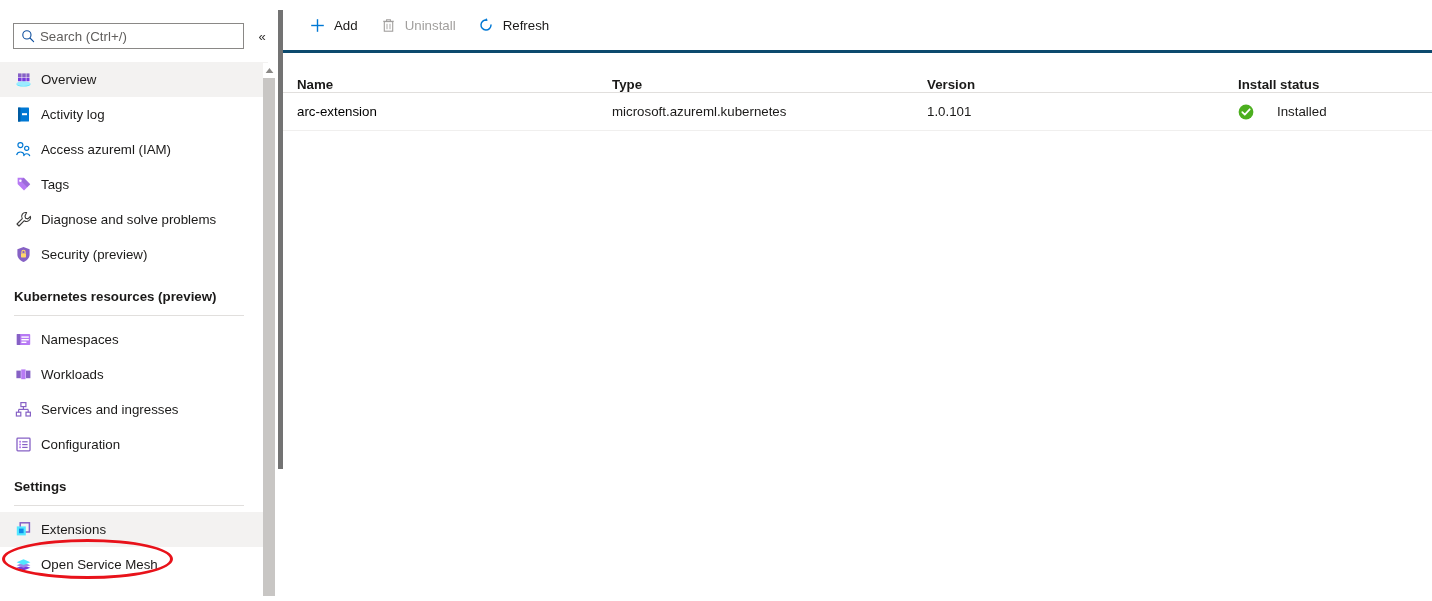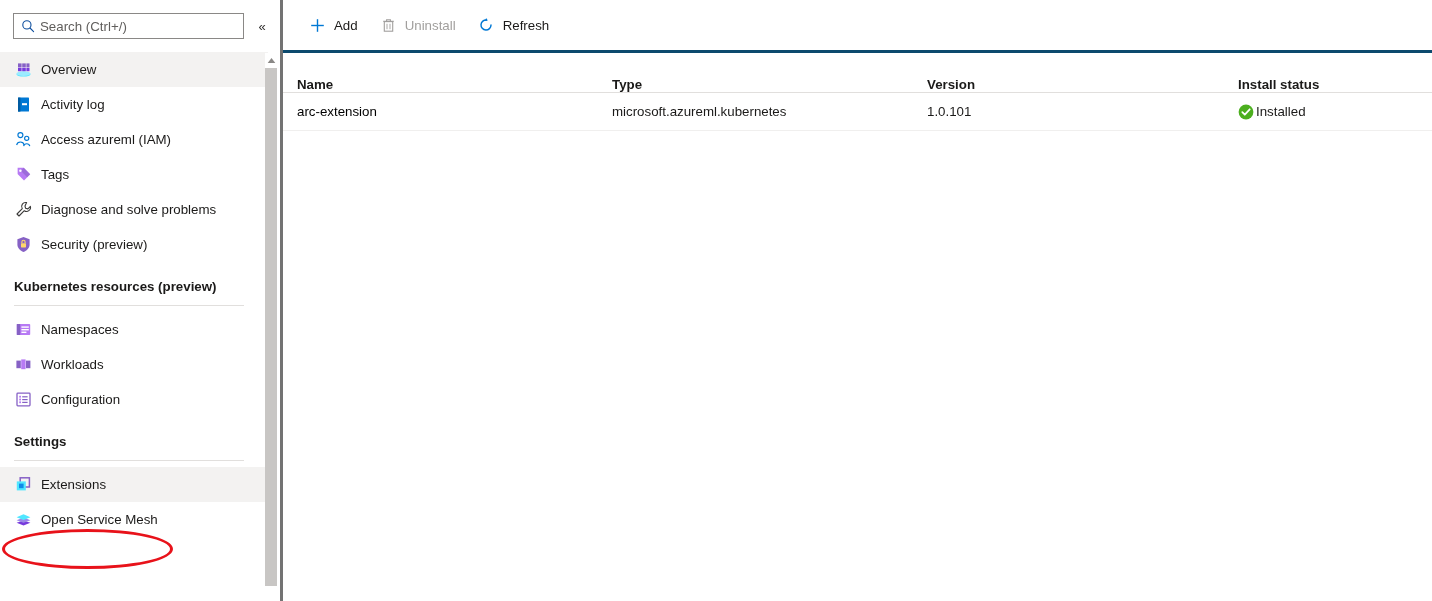--- a/index.html
+++ b/index.html
@@ -19,24 +19,25 @@
     width: 1432px;
     height: 601px;
     display: flex;
     background: #ffffff;
   }
 
   
   .sidebar {
     position: relative;
     width: 283px;
-    height: 601px;
+    height: 459px;
     background: #ffffff;
-    border-right: 3px solid #737373;
+    border-right: 5px solid #737373;
     flex: 0 0 283px;
+    margin-top: 10px;
   }
 
   .search-row {
     display: flex;
     align-items: center;
     height: 52px;
     padding: 0 0 0 13px;
   }
 
   .search-box {
@@ -237,21 +238,21 @@
   .c-version { width: 311px; flex: 0 0 311px; }
   .c-status  { width: 200px; flex: 0 0 200px; }
 
   .link {
     color: #000000;
     text-decoration: none;
     cursor: pointer;
     font-size: 13.3px;
   }
 
-  .status-cell { display: flex; align-items: center; gap: 2px; }
+  .status-cell { display: flex; align-items: center; gap: 23px; }
 </style>
 </head>
 <body>
 
 <div id="app">
 
   <div class="sidebar">
 
     <div class="search-row">
       <div class="search-box">
@@ -361,20 +362,34 @@
           <span class="nav-icon">
             <svg width="19" height="19" viewBox="0 0 19 19">
               <rect x="2.4" y="5.6" width="4.4" height="7.6" fill="#8661c5"></rect>
               <rect x="7.2" y="4.4" width="4.4" height="9.8" fill="#b77af4"></rect>
               <rect x="12" y="5.6" width="4.4" height="7.6" fill="#8661c5"></rect>
             </svg>
           </span>
           <span class="nav-label">Workloads</span>
         </div>
 
+        <div class="nav-item">
+          <span class="nav-icon">
+            <svg width="19" height="19" viewBox="0 0 19 19">
+              <rect x="6.9" y="2.6" width="5" height="4" fill="none" stroke="#8661c5" stroke-width="1.2"></rect>
+              <rect x="2.4" y="12.2" width="4.4" height="3.8" fill="none" stroke="#8661c5" stroke-width="1.2"></rect>
+              <rect x="12" y="12.2" width="4.4" height="3.8" fill="none" stroke="#8661c5" stroke-width="1.2"></rect>
+              <line x1="9.4" y1="6.6" x2="9.4" y2="9.4" stroke="#8661c5" stroke-width="1.2"></line>
+              <line x1="4.6" y1="9.4" x2="14.2" y2="9.4" stroke="#8661c5" stroke-width="1.2"></line>
+              <line x1="4.6" y1="9.4" x2="4.6" y2="12.2" stroke="#8661c5" stroke-width="1.2"></line>
+              <line x1="14.2" y1="9.4" x2="14.2" y2="12.2" stroke="#8661c5" stroke-width="1.2"></line>
+            </svg>
+          </span>
+          <span class="nav-label">Services and ingresses</span>
+        </div>
 
 
         <div class="nav-item">
           <span class="nav-icon">
             <svg width="19" height="19" viewBox="0 0 19 19">
               <rect x="3" y="3.2" width="13" height="12.6" rx="0.8" fill="none" stroke="#8661c5" stroke-width="1.3"></rect>
               <rect x="5.2" y="5.8" width="1.8" height="1.8" fill="#b77af4"></rect>
               <rect x="5.2" y="8.6" width="1.8" height="1.8" fill="#b77af4"></rect>
               <rect x="5.2" y="11.4" width="1.8" height="1.8" fill="#b77af4"></rect>
               <rect x="8.2" y="6.2" width="5.4" height="1.2" fill="#8661c5"></rect>

